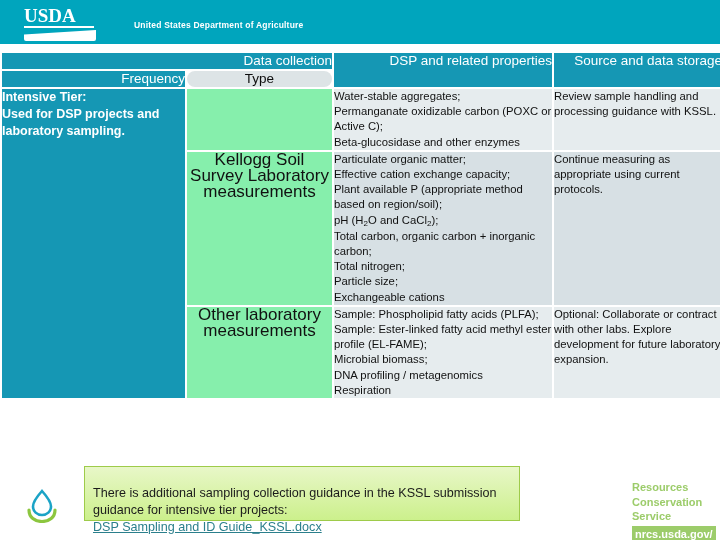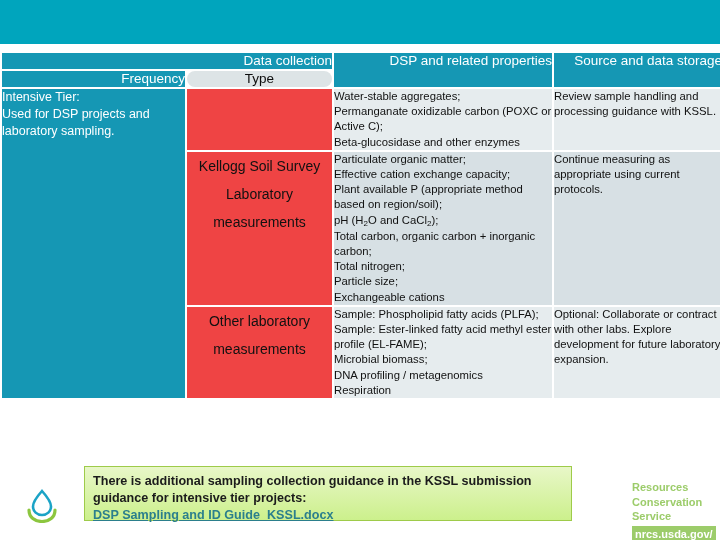--- a/index.html
+++ b/index.html
@@ -66,30 +66,30 @@
     text-align:center;
     vertical-align:middle;
     padding:3px 2px;
     line-height:16px;
     border-radius:8px;
   }
   .freq-cell{
     background:#1597b4;
     color:#ffffff;
     font-size:12.5px;
-    font-weight:normal;
+    font-weight:bold;
     line-height:17px;
     padding:6px 4px 6px 2px;
     vertical-align:middle;
   }
   .type-cell{
-    background:#ef4444;
+    background:#86efac;
     color:#111111;
-    font-size:14px;
-    line-height:28px;
+    font-size:17px;
+    line-height:16px;
     text-align:center;
     vertical-align:middle;
     padding:6px 4px;
   }
   .body-cell{
     background:#e6ecee;
     color:#111111;
     font-size:11.3px;
     line-height:15.2px;
     padding:7px 6px 7px 6px;
@@ -101,29 +101,28 @@
     font-size:11.3px;
     line-height:15.2px;
     padding:7px 6px;
     vertical-align:middle;
   }
   .src-cell.alt{ background:#d7e0e4; }
   sub{font-size:8px;vertical-align:baseline;position:relative;top:2px;}
 
   
   .callout{
-    position:absolute;left:84px;top:466px;width:488px;height:55px;
+    position:absolute;left:84px;top:466px;width:436px;height:55px;
     background:linear-gradient(to bottom,#e8f7c8,#ccf08c);
     border:1px solid #9ecb4a;
     box-sizing:border-box;
-    padding:6px 8px 0 8px;
+    padding:18px 8px 0 8px;
     font-size:12.6px;
     line-height:17px;
     color:#1b1b1b;
-    font-weight:bold;
   }
   .callout-link{
     color:#2b7f8c;
     text-decoration:underline;
     font-size:12.6px;
     display:inline-block;
     cursor:pointer;
   }
 
   
@@ -143,20 +142,26 @@
   .nrcs-url{
     margin-top:0;
     background:#9ccc6a;color:#ffffff;font-size:11px;font-weight:bold;
     padding:2px 3px;display:inline-block;white-space:nowrap;
   }
 </style>
 </head>
 <body>
 
 <div class="banner">
+  <div class="usda-logo">
+    <div class="usda-word">USDA</div>
+    <div class="usda-rule"></div>
+    <div class="usda-field"></div>
+  </div>
+  <div class="usda-sub">United States Department of Agriculture</div>
 </div>
 
 <table class="tbl">
   <colgroup>
     <col style="width:183px">
     <col style="width:145px">
     <col style="width:218px">
     <col style="width:168px">
   </colgroup>
   <tbody>

